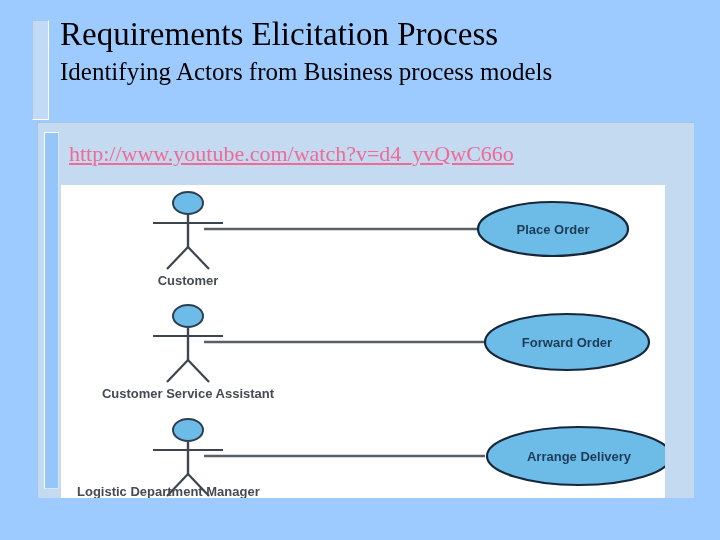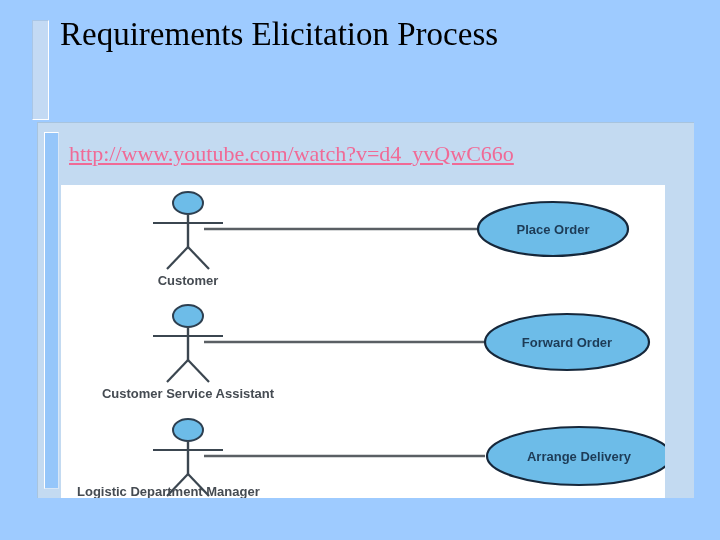--- a/index.html
+++ b/index.html
@@ -123,20 +123,21 @@
 </style>
 </head>
 <body>
 
 <div id="slide">
 
   <div id="title-accent-bar"></div>
 
   <div id="title-block">
     <div id="slide-title">Requirements Elicitation Process</div>
+    <div id="slide-subtitle">Identifying Actors from Business process models</div>
   </div>
 
   <div id="content-panel">
 
     <div id="content-accent-bar"></div>
 
     <a id="url-link" href="#">http://www.youtube.com/watch?v=d4_yvQwC66o</a>
 
     <div id="uml-diagram">
       <svg id="uml-svg" width="604" height="313" viewBox="0 0 604 313">

